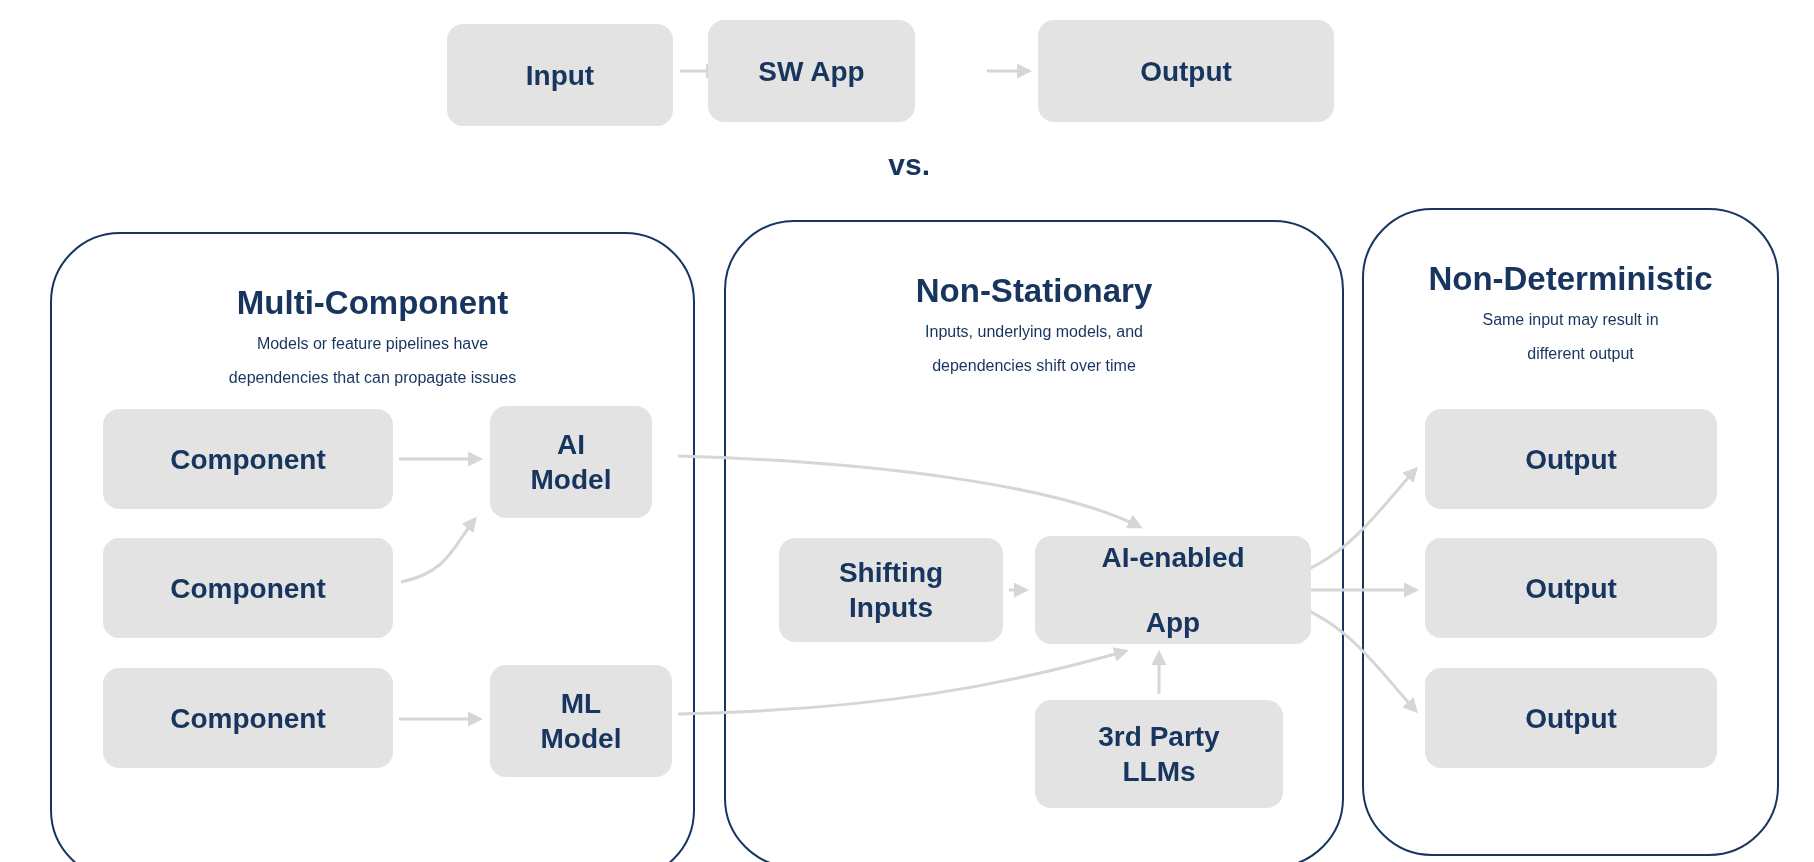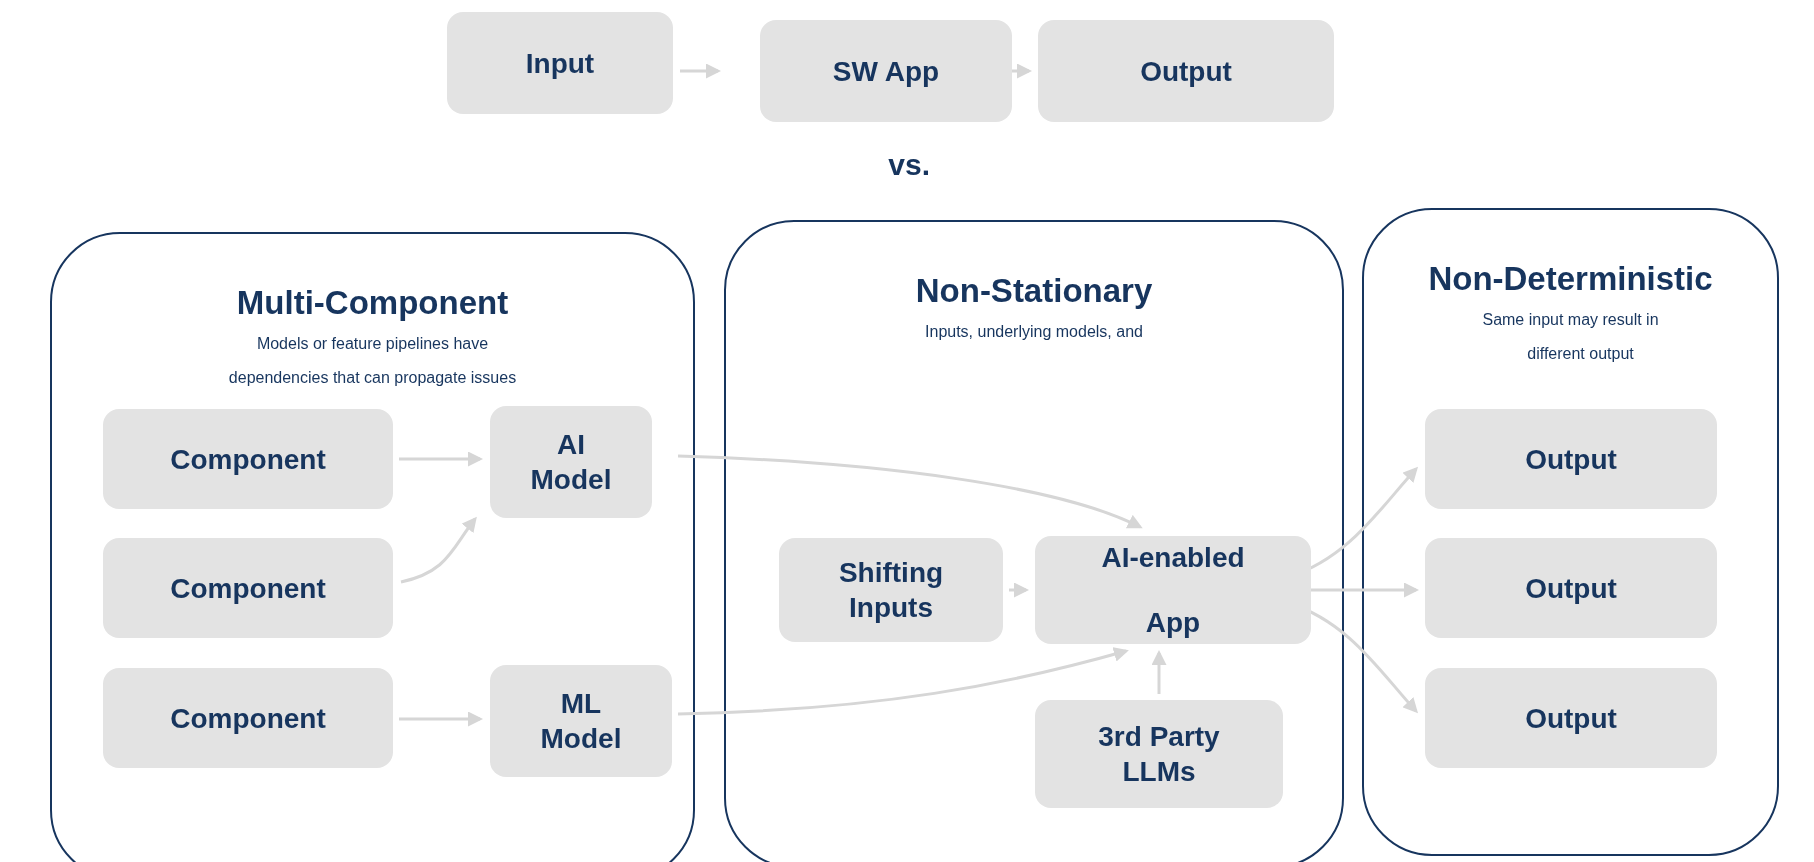--- a/index.html
+++ b/index.html
@@ -42,24 +42,24 @@
 
   .arrows { position:absolute; left:0; top:0; z-index:2; pointer-events:none; }
   .arrows path.link { stroke:var(--arrow, #d6d6d6); stroke-width:3; fill:none; }
   .arrows .ah { fill:var(--arrow, #d6d6d6); }
 </style>
 </head>
 <body>
 
 <div class="canvas">
 
-  <div class="node" style="left:447px; top:12px; width:226px; height:102px;">
+  <div class="node" style="left:447px; top:24px; width:226px; height:102px;">
     <span>Input</span>
   </div>
-  <div class="node" style="left:760px; top:20px; width:252px; height:102px;">
+  <div class="node" style="left:708px; top:20px; width:207px; height:102px;">
     <span>SW App</span>
   </div>
   <div class="node" style="left:1038px; top:20px; width:296px; height:102px;">
     <span>Output</span>
   </div>
 
   <div class="vs" style="left:800px; top:148px; width:130px;">vs.</div>
 
   <div class="panel" style="left:50px; top:208px; width:645px; height:648px;margin-top:24px;">
     <div class="panel-title" style="top:50px;">Multi-Component</div>
@@ -82,20 +82,21 @@
     <span>Model</span>
   </div>
   <div class="node" style="left:490px; top:665px; width:182px; height:112px;">
     <span>ML</span>
     <span>Model</span>
   </div>
 
   <div class="panel" style="left:724px; top:208px; width:620px; height:648px;margin-top:12px;">
     <div class="panel-title" style="top:50px;">Non-Stationary</div>
     <div class="panel-sub" style="top:98px;">Inputs, underlying models, and</div>
+    <div class="panel-sub" style="top:132px;">dependencies shift over time</div>
   </div>
 
   <div class="node" style="left:779px; top:538px; width:224px; height:104px;">
     <span>Shifting</span>
     <span>Inputs</span>
   </div>
   <div class="node" style="left:1035px; top:536px; width:276px; height:108px;gap:30px;">
     <span>AI-enabled</span>
     <span>App</span>
   </div>

